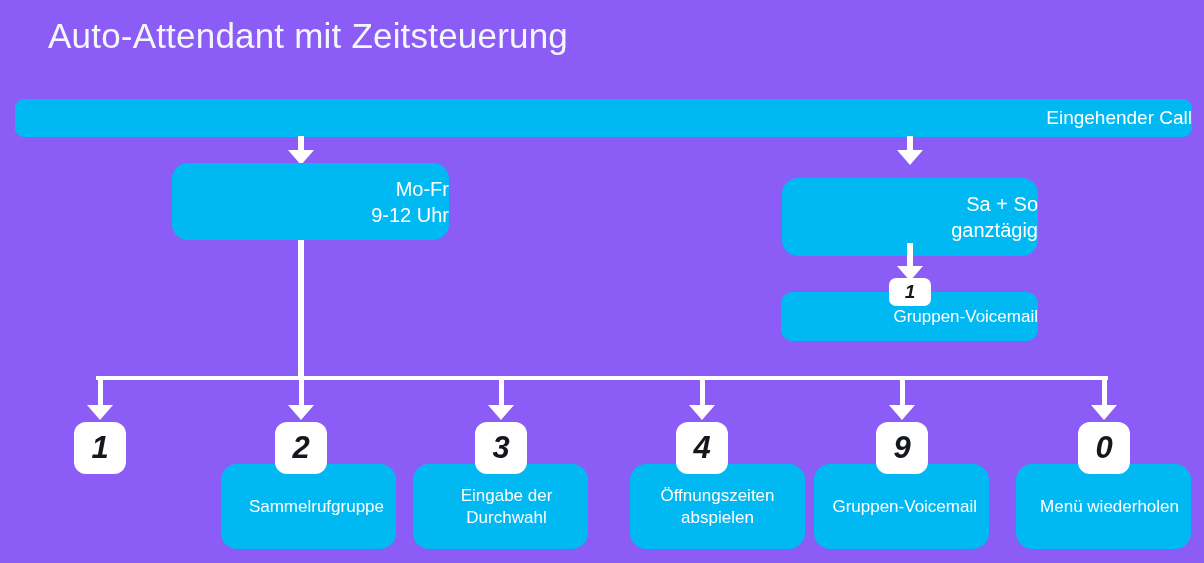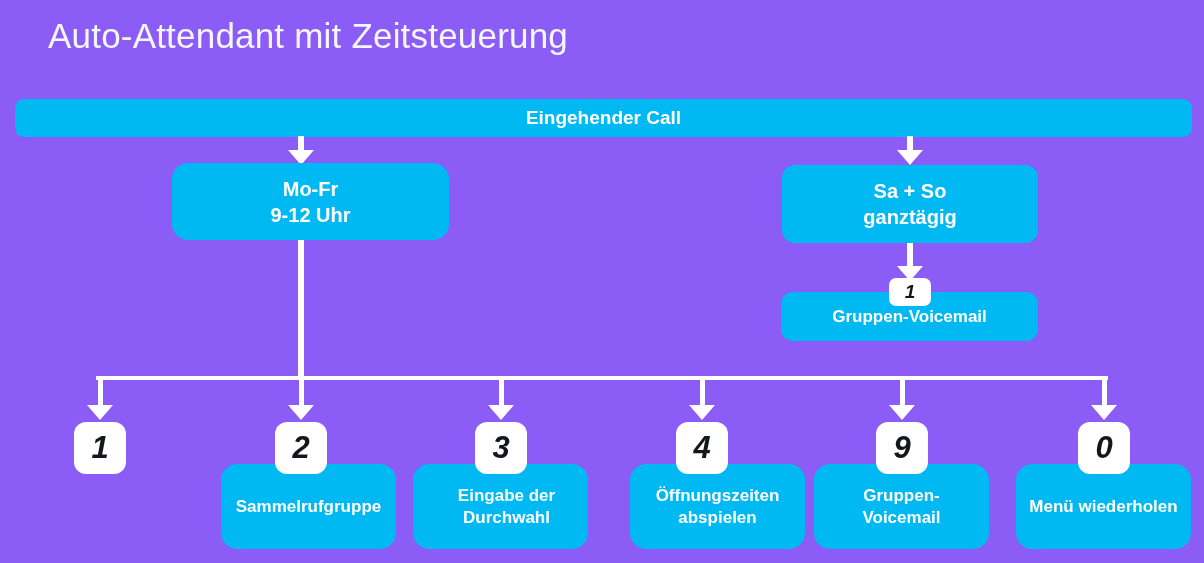--- a/index.html
+++ b/index.html
@@ -8,27 +8,27 @@
     background:#8b5cf6;
     font-family:"Liberation Sans","DejaVu Sans",sans-serif;
     color:#ffffff;
   }
   .title{
     position:absolute;left:48px;top:16px;margin:0;
     font-size:35px;font-weight:300;letter-spacing:0.2px;color:#f4f7f9;
   }
   .node{
     position:absolute;background:#00b9f2;color:#ffffff;
-    display:flex;flex-direction:column;align-items:center;justify-content:center;
-    text-align:center;box-sizing:border-box;font-weight:bold;
+    display:flex;flex-direction:column;align-items:flex-end;justify-content:center;
+    text-align:center;box-sizing:border-box;
   }
   .root-bar{left:15px;top:99px;width:1177px;height:38px;border-radius:9px;font-size:19px;}
   .sched{width:277px;height:77px;border-radius:16px;font-size:20px;line-height:26px;}
   .sched-weekday{left:172px;top:163px;}
-  .sched-weekend{left:782px;top:165px;width:256px;height:78px;border-radius:13px;}
+  .sched-weekend{left:782px;top:178px;width:256px;height:78px;}
   .gv-node{left:781px;top:292px;width:257px;height:49px;border-radius:12px;font-size:17px;}
   .opt{top:464px;width:175px;height:85px;border-radius:16px;font-size:17px;line-height:22px;padding:0 12px;}
   .opt1{left:12px;}  .opt2{left:197px;margin-left:24px;} .opt3{left:413px;padding-left:24px;}
   .opt4{left:630px;} .opt5{left:814px;} .opt6{left:1016px;}
 
   .shaft{position:absolute;background:#ffffff;}
   .head{
     position:absolute;width:0;height:0;
     border-left:13px solid transparent;border-right:13px solid transparent;
     border-top:15px solid #ffffff;

